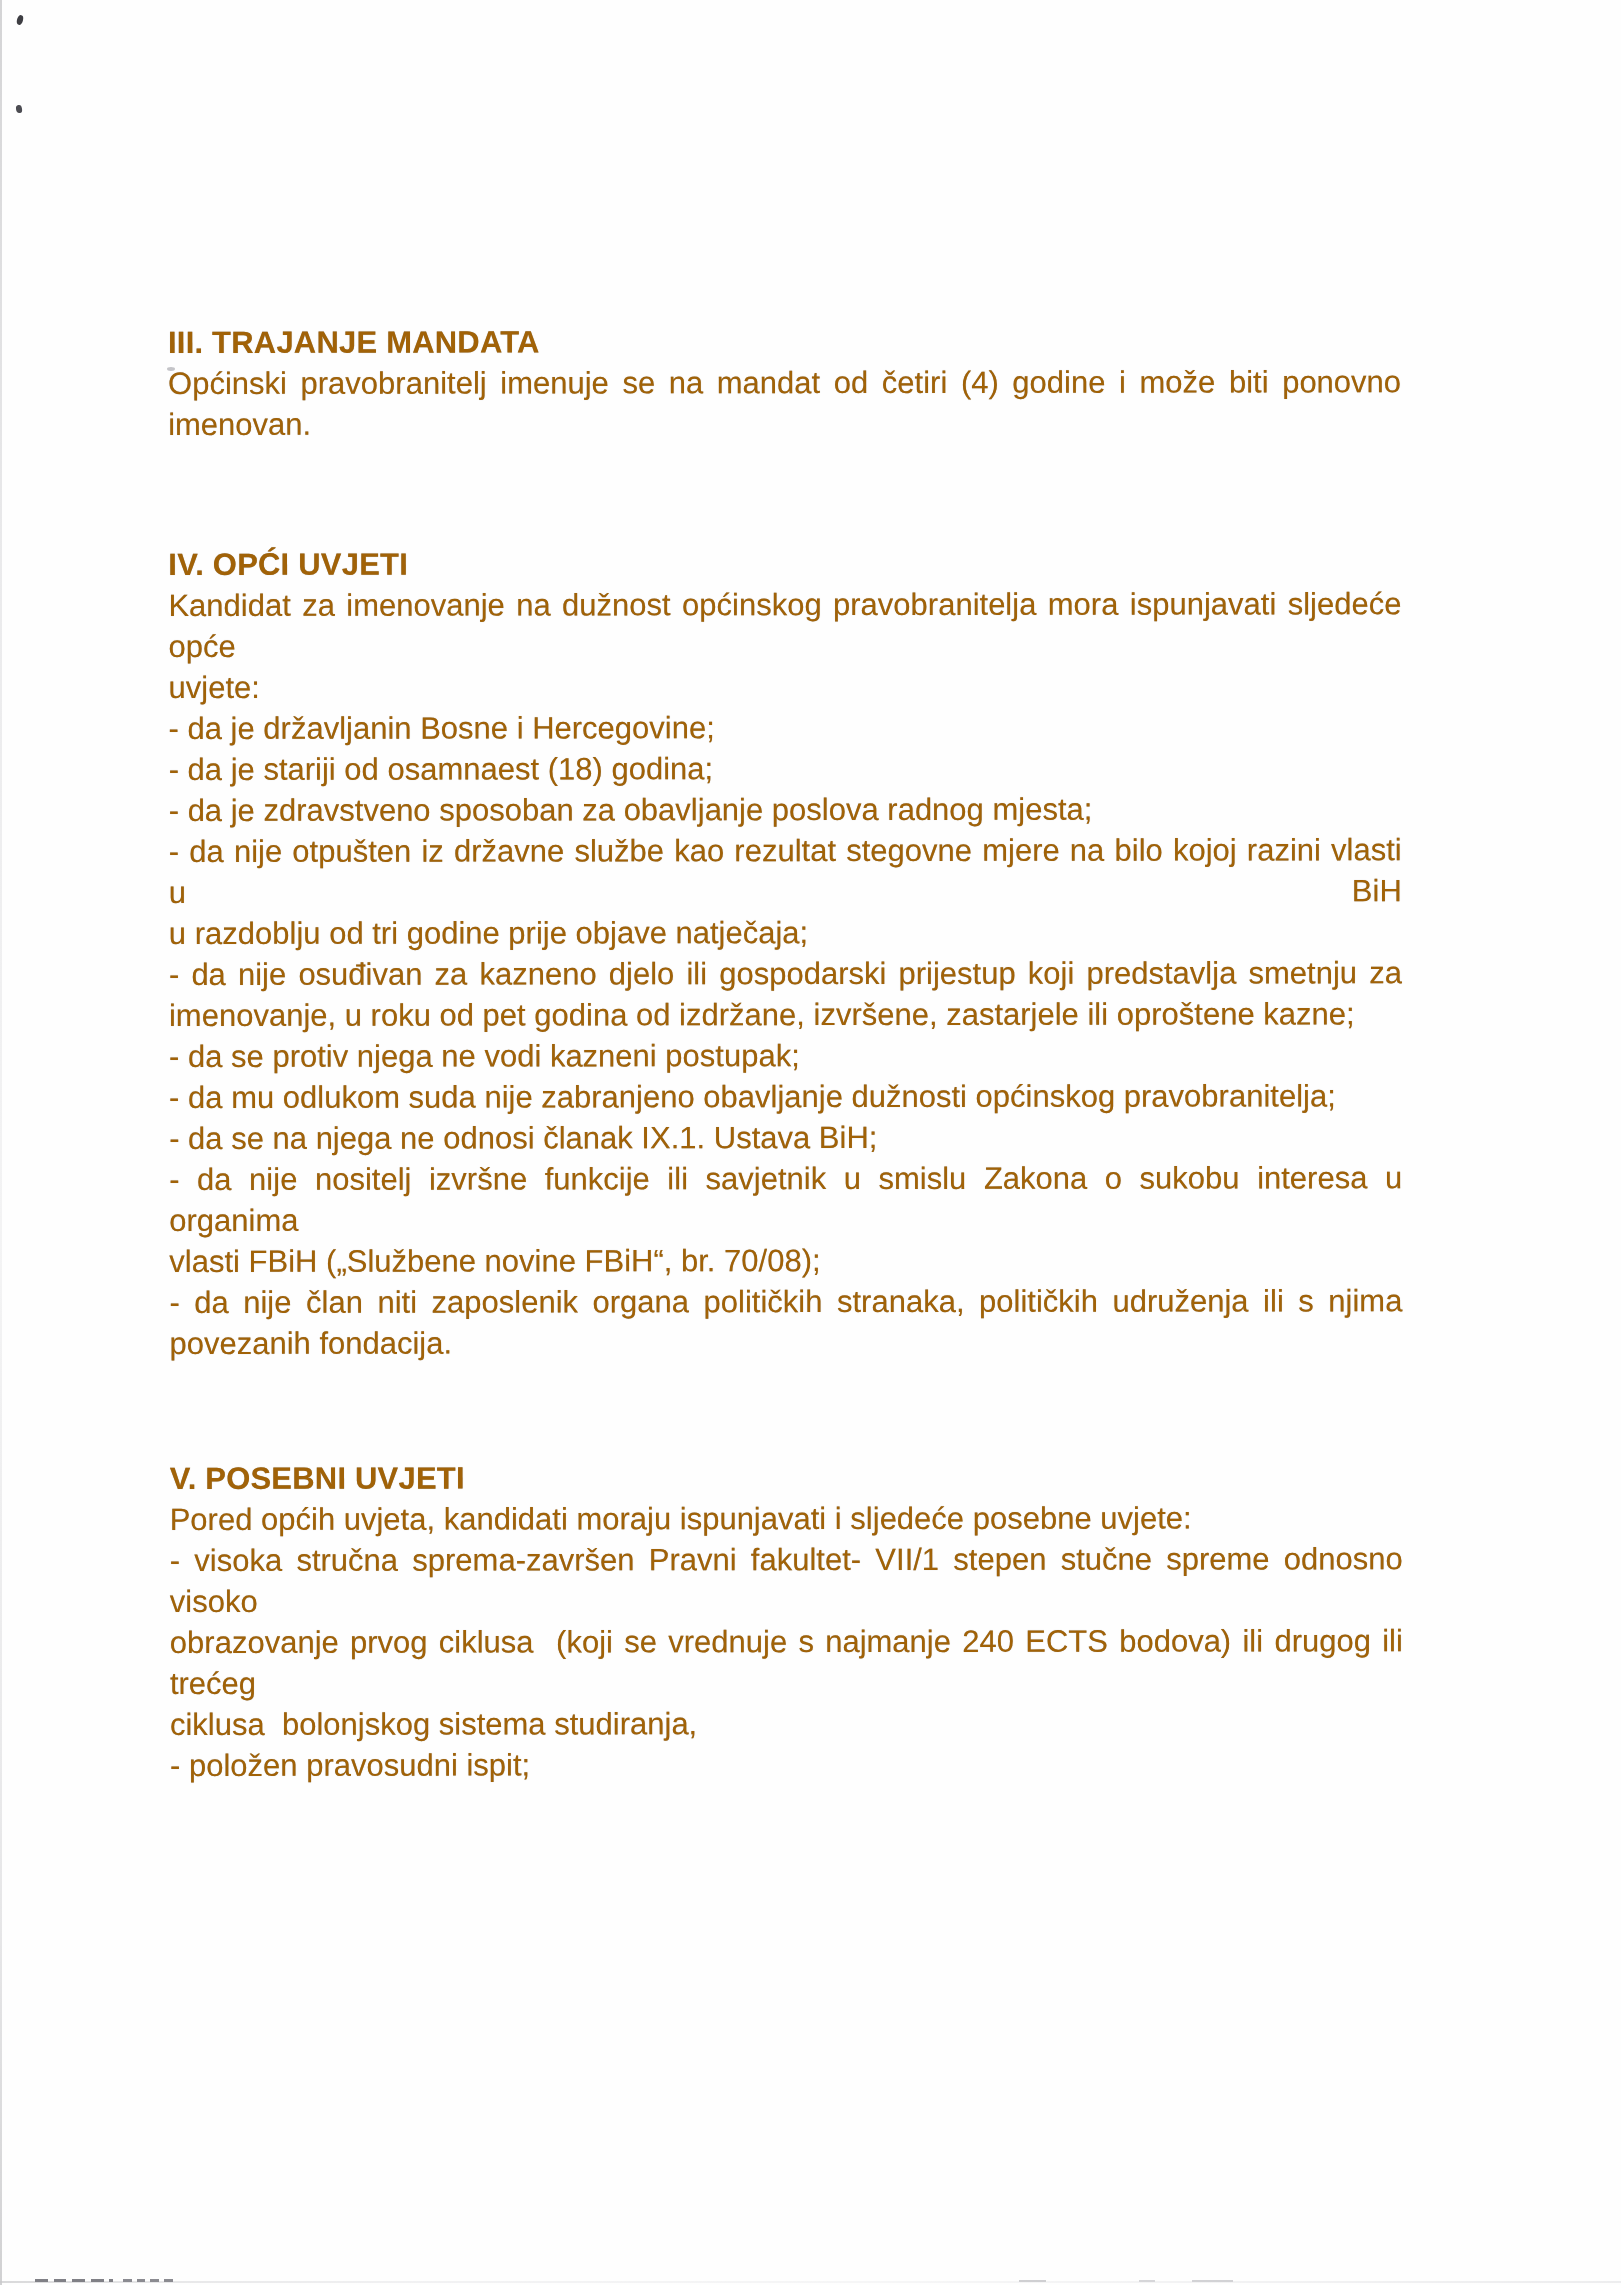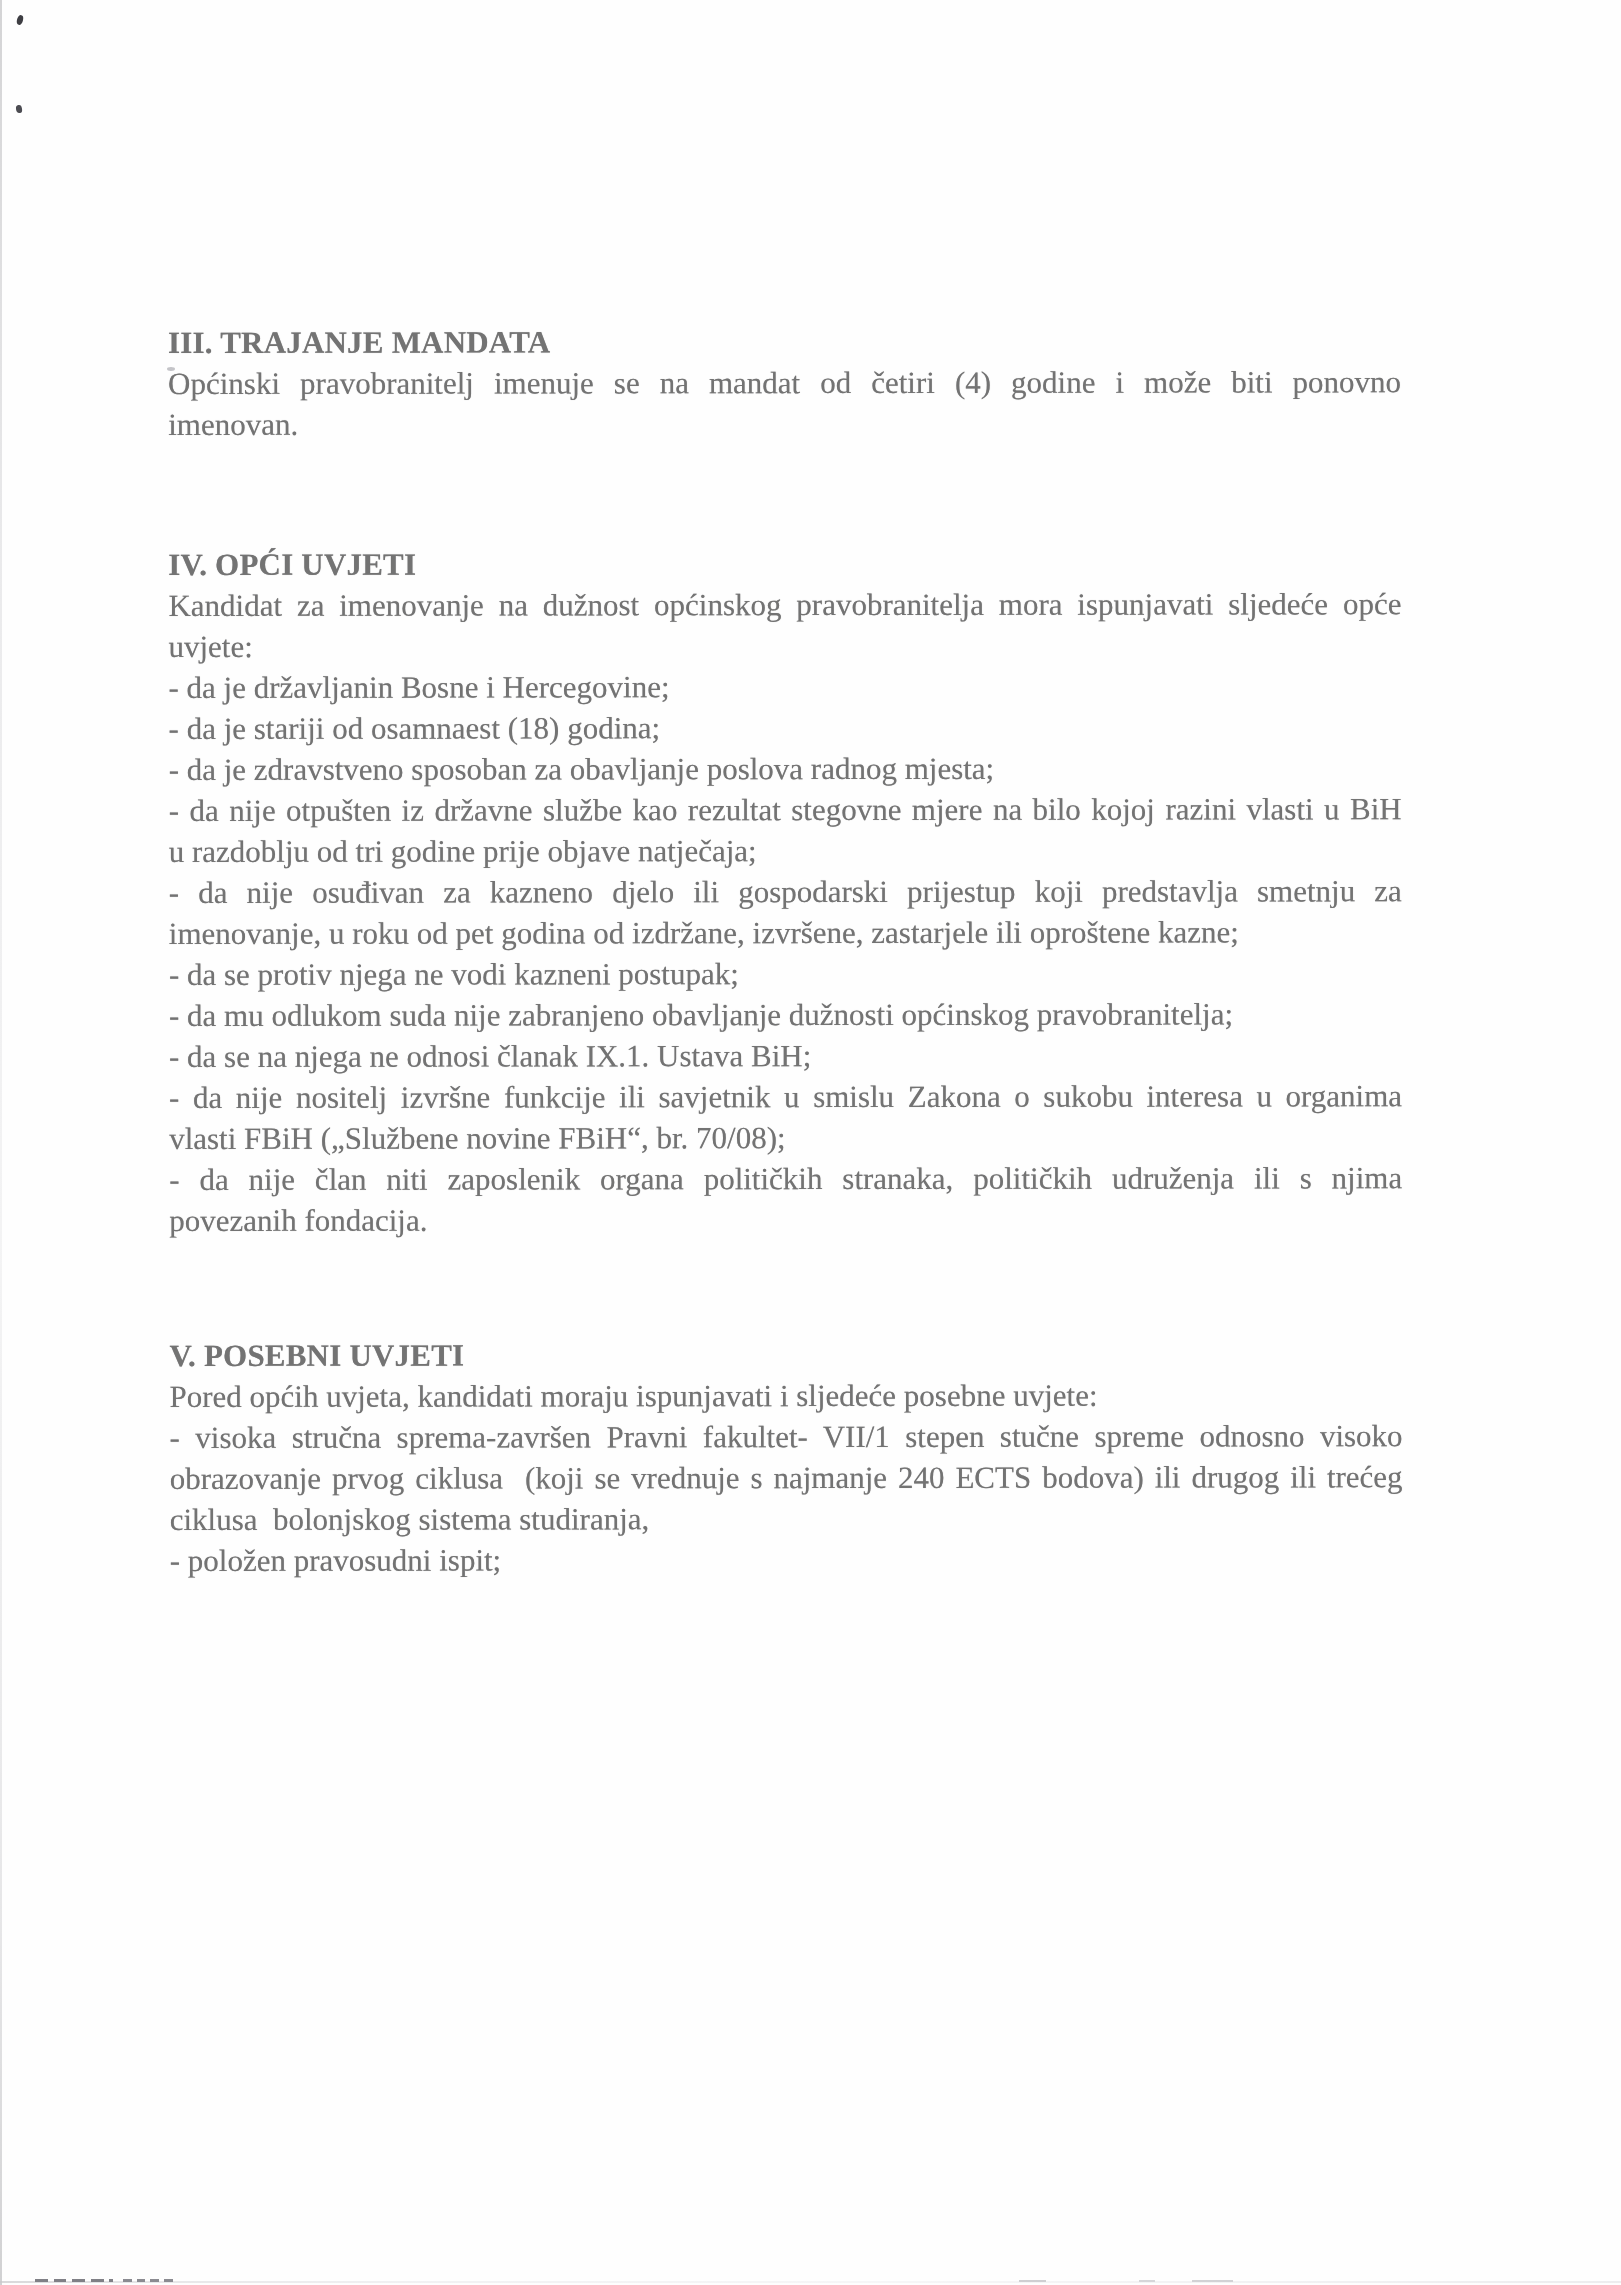--- a/index.html
+++ b/index.html
@@ -7,22 +7,22 @@
     margin: 0;
     padding: 0;
     background: #ffffff;
   }
   .page {
     position: relative;
     width: 1621px;
     height: 2286px;
     background: #fefefe;
     overflow: hidden;
-    font-family: Liberation Serif, serif;
-    color: #737373;
+    font-family: Liberation Sans, sans-serif;
+    color: #a16207;
   }
   
   .content {
     position: absolute;
     left: 168px;
     top: 322px;
     width: 1233px;
     font-size: 31px;
     line-height: 41px;
     transform: rotate(-0.08deg);

